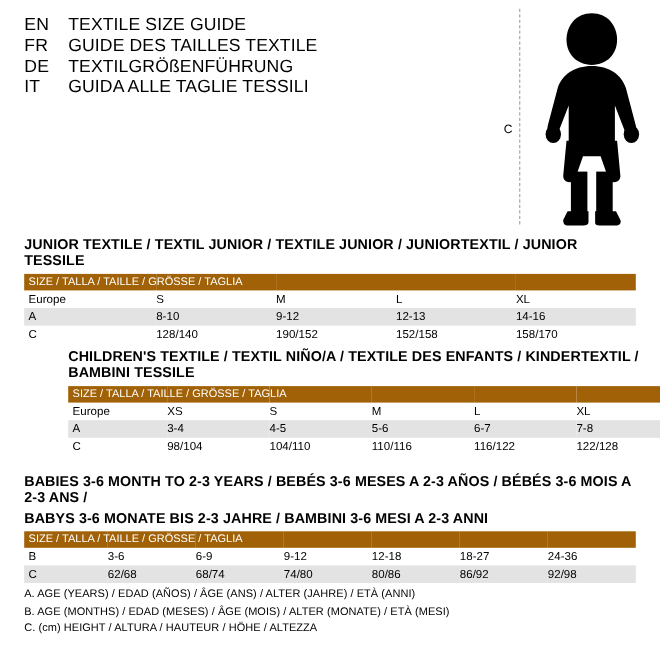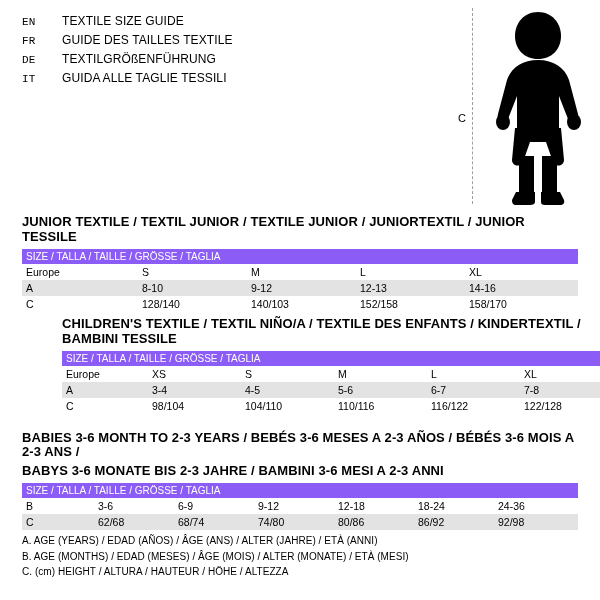--- a/index.html
+++ b/index.html
@@ -28,26 +28,25 @@
     top: 14px;
     width: 420px;
   }
   .header-row {
     display: flex;
     align-items: baseline;
     height: 19px;
   }
   .header-lang {
     width: 40px;
-    font-size: 11px;
+    font-size: 16px;
     letter-spacing: 0.2px;
-    font-family: Liberation Mono, monospace;
   }
   .header-title {
-    font-size: 12px;
+    font-size: 16px;
     letter-spacing: 0.1px;
   }
 
   
   .figure-area {
     position: absolute;
     left: 450px;
     top: 8px;
     width: 140px;
     height: 200px;
@@ -86,21 +85,21 @@
     table-layout: fixed;
   }
   .tbl td {
     font-size: 10.5px;
     padding: 0;
     height: 16px;
     vertical-align: middle;
     white-space: nowrap;
   }
   .hdr-band td {
-    background: #8b5cf6;
+    background: #a16207;
     color: #ffffff;
     font-size: 10px;
     height: 15px;
   }
   .row-shade td {
     background: #e3e3e3;
   }
   .cell-pad {
     padding-left: 4px !important;
   }
@@ -209,21 +208,21 @@
         <tr class="row-shade">
           <td class="cell-pad">A</td>
           <td>8-10</td>
           <td>9-12</td>
           <td>12-13</td>
           <td>14-16</td>
         </tr>
         <tr>
           <td class="cell-pad">C</td>
           <td>128/140</td>
-          <td>140/103</td>
+          <td>190/152</td>
           <td>152/158</td>
           <td>158/170</td>
         </tr>
       </tbody>
     </table>
   </div>
 
   <div class="block" id="children-block">
     <div class="section-title">CHILDREN'S TEXTILE / TEXTIL NIÑO/A / TEXTILE DES ENFANTS / KINDERTEXTIL / BAMBINI TESSILE</div>
     <table class="tbl">
@@ -294,21 +293,21 @@
           <td></td>
           <td></td>
           <td></td>
         </tr>
         <tr>
           <td class="cell-pad">B</td>
           <td>3-6</td>
           <td>6-9</td>
           <td>9-12</td>
           <td>12-18</td>
-          <td>18-24</td>
+          <td>18-27</td>
           <td>24-36</td>
         </tr>
         <tr class="row-shade">
           <td class="cell-pad">C</td>
           <td>62/68</td>
           <td>68/74</td>
           <td>74/80</td>
           <td>80/86</td>
           <td>86/92</td>
           <td>92/98</td>

